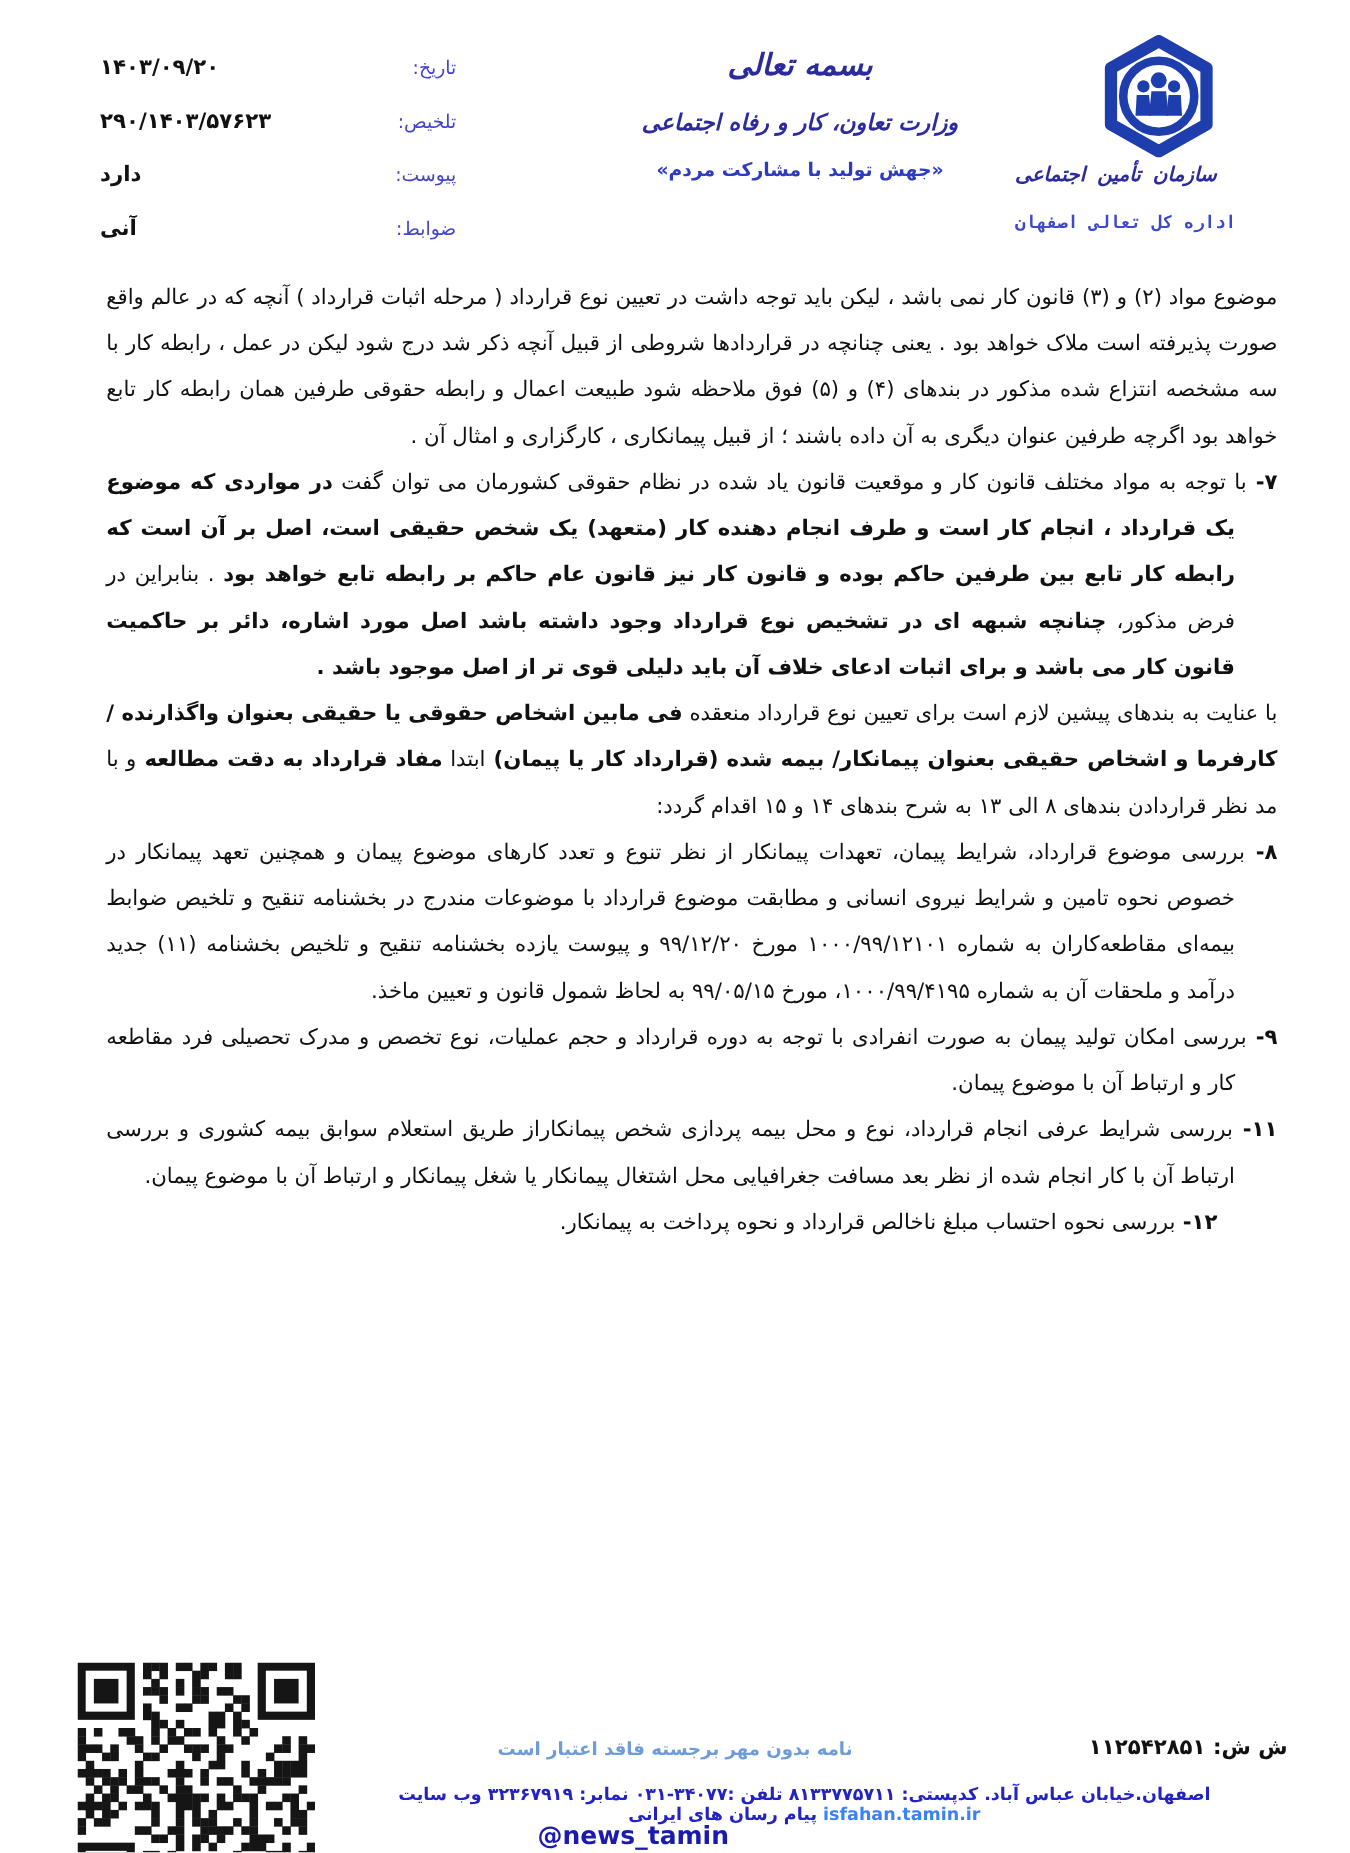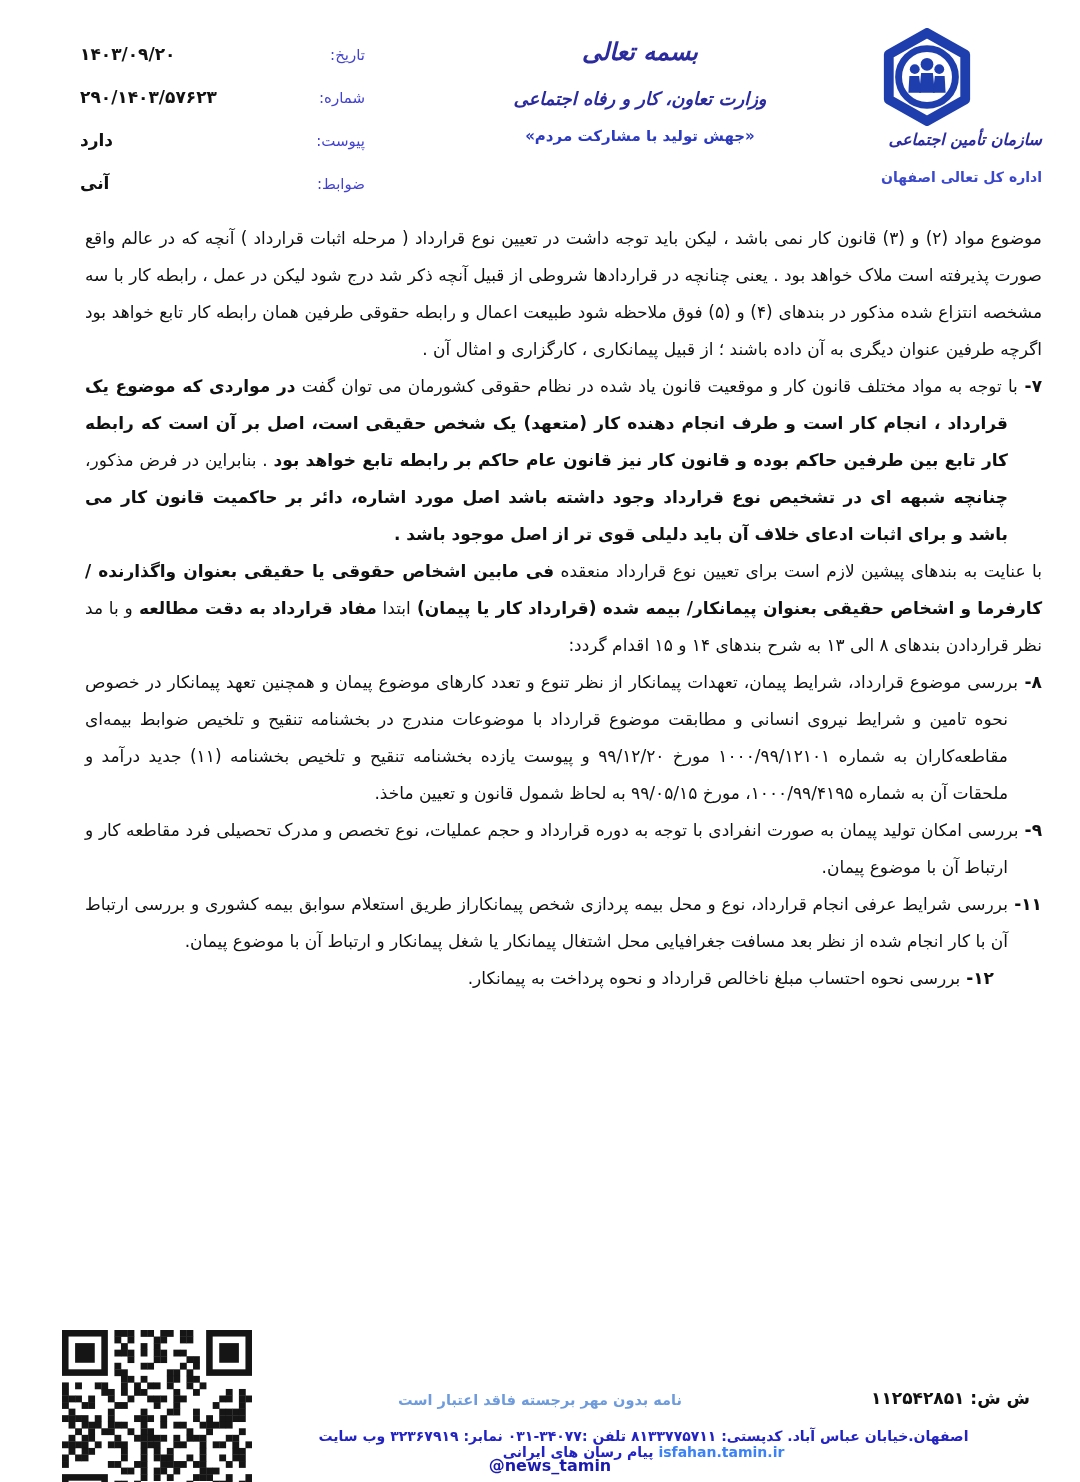--- a/index.html
+++ b/index.html
@@ -1,49 +1,49 @@
 <!DOCTYPE html>
 <html lang="fa" dir="rtl"><head>
 <meta charset="utf-8">
 <style>
   html,body{margin:0;padding:0;background:#fff;}
   .page{position:relative;width:1080px;height:1482px;background:#fff;overflow:hidden;
         font-family:"DejaVu Sans",sans-serif;direction:rtl;color:#111;}
   
-  .logo-block{position:absolute;top:28px;right:38px;width:230px;text-align:right;}
+  .logo-block{position:absolute;top:28px;right:38px;width:230px;text-align:left;font-family:Liberation Mono, monospace;}
   .logo-svg{width:98px;height:98px;display:block;margin:0 auto;}
   .org-name{margin-top:4px;font-size:16px;font-weight:bold;font-style:italic;color:#2b2b9e;}
   .office{margin-top:20px;font-size:14px;font-weight:bold;color:#3c49c9;}
   .center-block{position:absolute;top:38px;left:500px;width:280px;text-align:center;color:#2b2b9e;}
   .bismillah{font-size:24px;font-weight:bold;font-style:italic;margin-bottom:22px;}
   .ministry{font-size:18px;font-weight:bold;font-style:italic;margin-bottom:18px;}
   .slogan{font-size:15px;font-weight:bold;color:#2d3bc0;font-style:normal;}
   .fields{position:absolute;top:44px;left:80px;width:285px;}
   .frow{display:flex;justify-content:space-between;align-items:baseline;height:28px;margin-bottom:15px;}
   .flabel{font-size:15px;color:#4343cf;}
   .fvalue{font-size:17px;font-weight:bold;color:#111;}
   
-  .body{position:absolute;top:220px;right:38px;left:57px;font-size:17px;line-height:37px;
+  .body{position:absolute;top:220px;right:58px;left:57px;font-size:17px;line-height:37px;
         text-align:justify;margin-left:28px;}
   .para{margin:0;}
   .para.item{padding-right:34px;text-indent:-34px;}
   .para.indent{margin-right:48px;}
   .b{font-weight:bold;}
   .marker{font-weight:bold;}
   
   .qr{position:absolute;left:62px;top:1330px;}
   .stamp-note{position:absolute;top:1392px;left:380px;width:320px;text-align:center;
               font-size:14.5px;font-weight:bold;color:#6e9bdc;}
   .serial{position:absolute;top:1388px;right:50px;font-size:17px;font-weight:bold;color:#111;}
   .contact-line{position:absolute;top:1428px;right:48px;left:255px;text-align:center;
                 direction:rtl;font-size:14px;font-weight:bold;color:#2323c4;}
   .contact-line .site{font-family:"DejaVu Sans",sans-serif;font-weight:bold;color:#3b82f6;
                       direction:ltr;unicode-bidi:embed;}
-  .social{position:absolute;top:1456px;left:430px;width:240px;text-align:center;
-          font-size:16px;font-weight:bold;color:#1a1ab0;direction:ltr;}
+  .social{position:absolute;top:1456px;left:430px;width:240px;text-align:left;
+          font-size:20px;font-weight:bold;color:#1a1ab0;direction:ltr;}
 </style>
 </head>
 <body>
 
 <div class="page">
 
   <header>
     <div class="logo-block">
       <svg class="logo-svg" viewBox="0 0 100 100">
         <path d="M50 5 L89 27 L89 73 L50 95 L11 73 L11 27 Z" fill="#fff" stroke="#1e3eae" stroke-width="10" stroke-linejoin="round"></path>
@@ -66,21 +66,21 @@
       <div class="ministry">وزارت تعاون، کار و رفاه اجتماعی</div>
       <div class="slogan">«جهش تولید با مشارکت مردم»</div>
     </div>
 
     <div class="fields">
       <div class="frow">
         <span class="flabel">تاریخ:</span>
         <span class="fvalue">۱۴۰۳/۰۹/۲۰</span>
       </div>
       <div class="frow">
-        <span class="flabel">شماره:</span>
+        <span class="flabel">تلخیص:</span>
         <span class="fvalue">۲۹۰/۱۴۰۳/۵۷۶۲۳</span>
       </div>
       <div class="frow">
         <span class="flabel">پیوست:</span>
         <span class="fvalue">دارد</span>
       </div>
       <div class="frow">
         <span class="flabel">ضوابط:</span>
         <span class="fvalue">آنی</span>
       </div>

